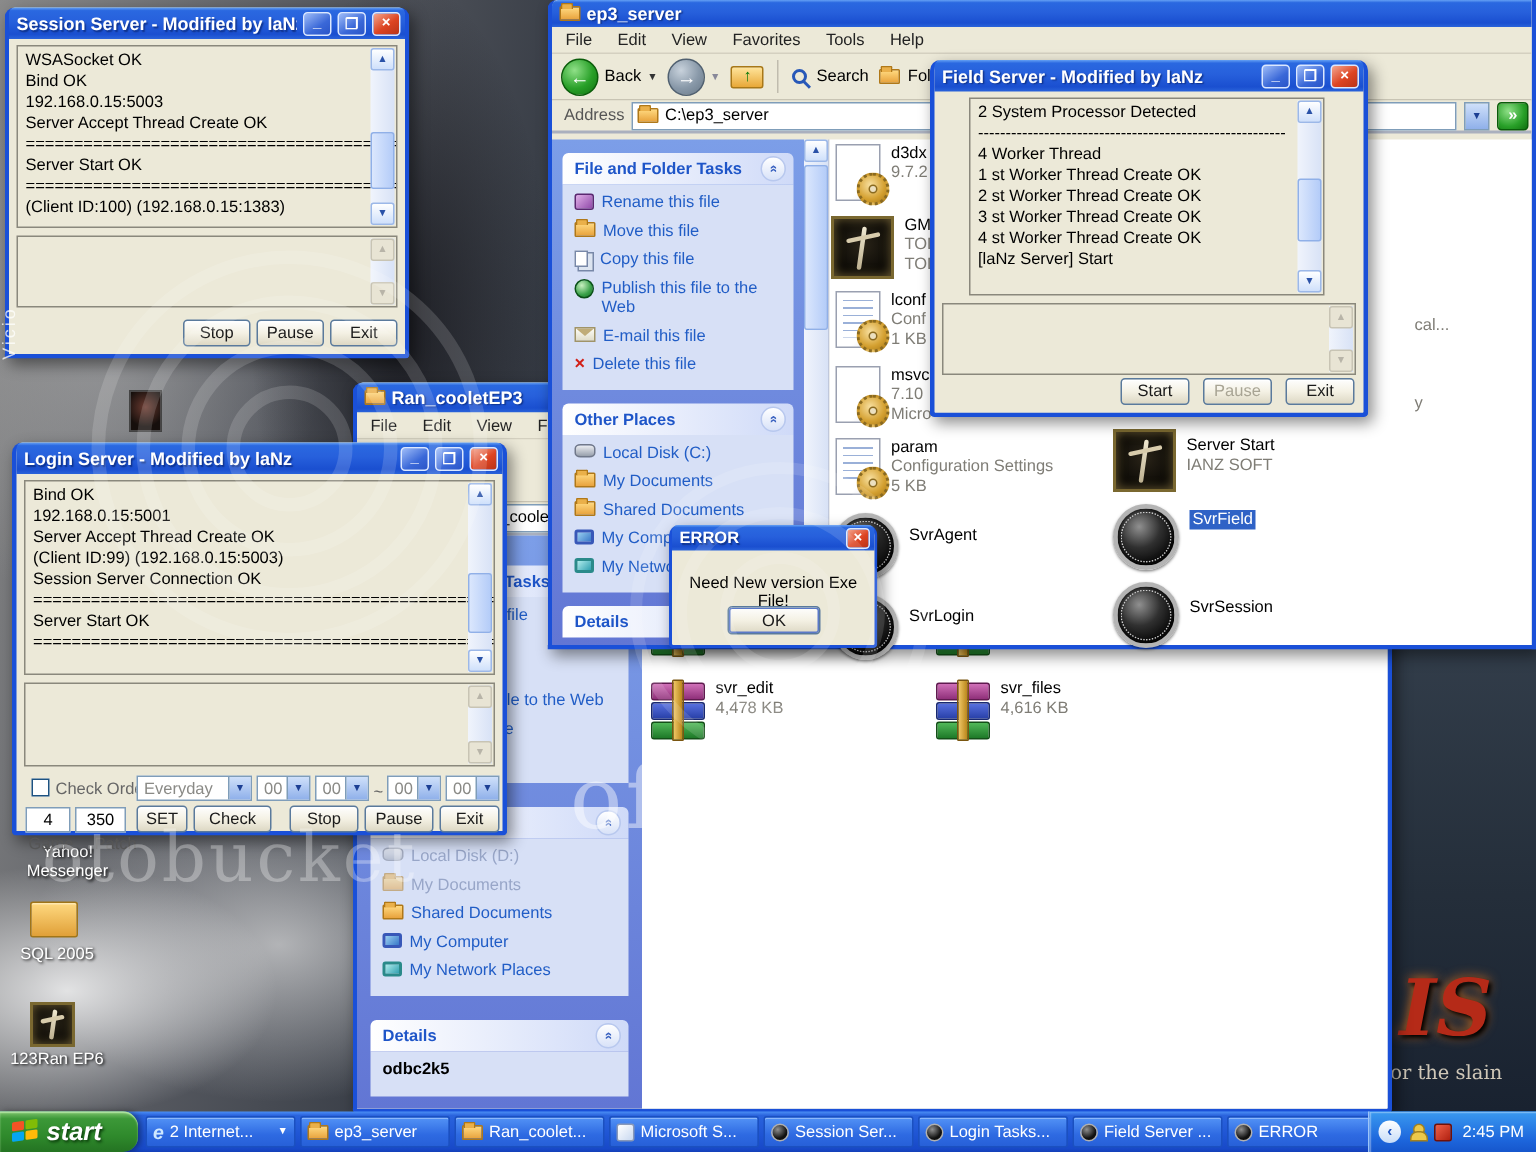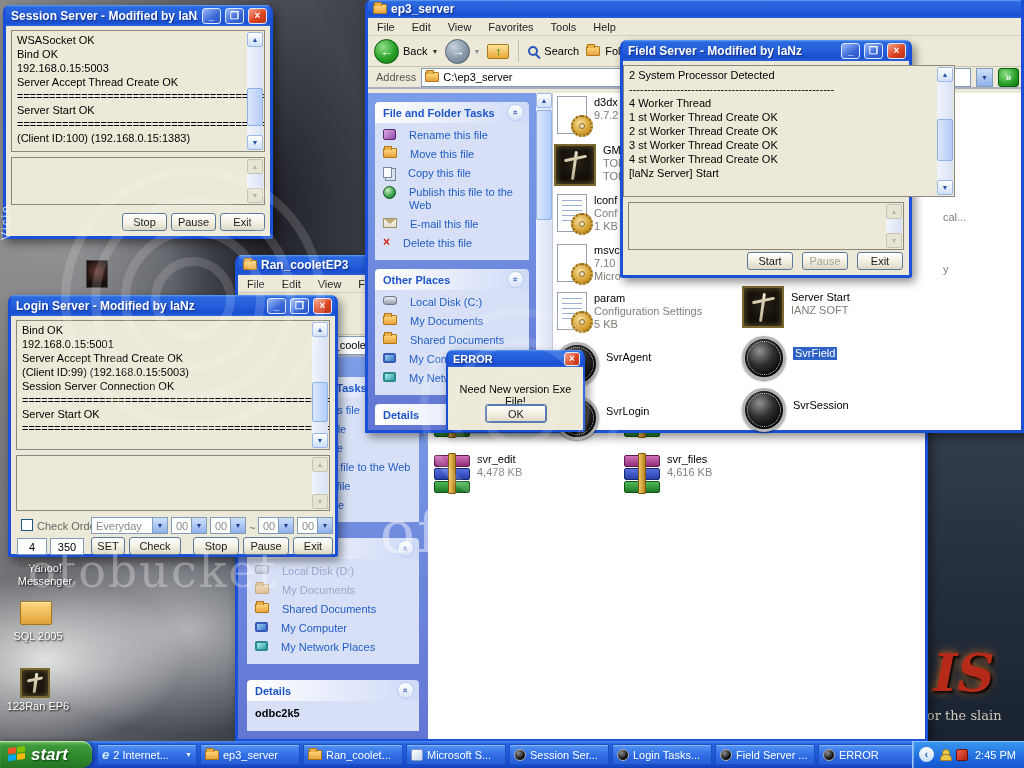--- a/index.html
+++ b/index.html
@@ -48,21 +48,21 @@
 .mag{width:10px;height:10px;border:2px solid #2858b8;border-radius:50%;position:relative;flex:none}
 .mag::after{content:'';position:absolute;width:7px;height:2px;background:#2858b8;transform:rotate(45deg);right:-5px;bottom:-3px}
 .upf{width:22px;height:15px;background:linear-gradient(#ffe49a,#e8a838);border:1px solid #a87818;border-radius:2px;color:#0a7a0a;font-weight:bold;font-size:11px;display:flex;align-items:center;justify-content:center}
 .fld{width:14px;height:10px;background:linear-gradient(#ffd980,#e8a33d);border:1px solid #b07818;border-radius:1px;position:relative;flex:none}
 .fld::before{content:'';position:absolute;top:-3px;left:0;width:6px;height:3px;background:#eab04a;border:1px solid #b07818;border-bottom:none;border-radius:1px 1px 0 0}
 
 .tpane{position:absolute;background:linear-gradient(180deg,#7c9ee8,#6276d4);overflow:hidden}
 .panel{border-radius:4px 4px 0 0;margin:0 0 16px 0}
 .phead{height:21px;background:linear-gradient(90deg,#fff,#cfdaf8);border-radius:4px 4px 0 0;display:flex;align-items:center;justify-content:space-between;padding:0 5px 0 8px;color:#1e55c8;font-weight:bold}
 .pbody{background:#d7e0f6;padding:6px 2px 4px 8px}
-.pl{display:flex;gap:13px;align-items:flex-start;margin-bottom:6px;color:#215dc6;line-height:13px}
+.pl{display:flex;gap:5px;align-items:flex-start;margin-bottom:6px;color:#215dc6;line-height:13px}
 .pl.dis{color:#98a6c8}
 .chev{width:17px;height:17px;border-radius:50%;background:linear-gradient(180deg,#fff,#d8e2f8);border:1px solid #b8c8ee;color:#3a62c0;display:flex;align-items:center;justify-content:center;flex:none}
 .chev span{transform:rotate(-90deg);font-size:9px;letter-spacing:-1px;font-weight:bold}
 
 .ic{flex:none}
 .ic-ren{width:13px;height:11px;background:linear-gradient(135deg,#e0b0e8,#9048a8);border:1px solid #5a2870;border-radius:2px}
 .ic-copy{width:9px;height:11px;background:#fff;border:1px solid #7888a8;box-shadow:3px 2px 0 0 #dce4f0,3px 2px 0 1px #7888a8;margin-right:3px}
 .ic-pub{width:13px;height:13px;border-radius:50%;background:radial-gradient(circle at 35% 30%,#c8f0c0,#38a048 60%,#1a7028);border:1px solid #0a5018}
 .ic-mail{width:14px;height:10px;background:linear-gradient(180deg,#fdfdf8,#e0dcc8);border:1px solid #a09468;position:relative}
 .ic-mail::after{content:'';position:absolute;left:0;top:0;border-left:6px solid transparent;border-right:6px solid transparent;border-top:5px solid #c0ac78}
@@ -467,21 +467,21 @@
       </div>
       <div class="tile" style="left:189px;top:193px">
         <span class="ranico" style="width:42px;height:42px"></span>
         <span style="margin-top:5px">
             <div class="fname">Server Start</div>
             <div class="fmeta">IANZ SOFT</div>
           </span>
       </div>
       <div class="tile" style="left:189px;top:243px">
         <span class="orb"></span>
-        <span style="margin-top:11px">
+        <span style="margin-top:4px">
             <div class="fname sel">SvrField</div>
           </span>
       </div>
       <div class="tile" style="left:189px;top:295px">
         <span class="orb"></span>
         <span style="margin-top:11px">
             <div class="fname">SvrSession</div>
           </span>
       </div>
       <div class="f" style="position:absolute;left:390px;top:118px;color:#7f7d76">cal...</div>
@@ -586,21 +586,21 @@
     <span class="xbtn abs" style="left:282px;top:242px;width:40px;height:18px">Exit</span>
   </div>
 
   <div class="win" style="left:620px;top:40px;width:292px;height:238px;z-index:30">
     <div class="tb">
       <span class="ttl">Field Server - Modified by laNz</span>
       <span class="cap mn">_</span>
       <span class="cap mx">❐</span>
       <span class="cap cl">×</span>
     </div>
-    <div class="logbox" style="left:0;top:25px;width:332px;height:132px">
+    <div class="logbox" style="left:23px;top:25px;width:237px;height:132px">
       <div>2 System Processor Detected</div>
       <div>--------------------------------------------------------</div>
       <div>4 Worker Thread</div>
       <div>1 st Worker Thread Create OK</div>
       <div>2 st Worker Thread Create OK</div>
       <div>3 st Worker Thread Create OK</div>
       <div>4 st Worker Thread Create OK</div>
       <div>[laNz Server] Start</div>
       <span class="vsb">
           <span class="sa" style="top:0">▲</span>

